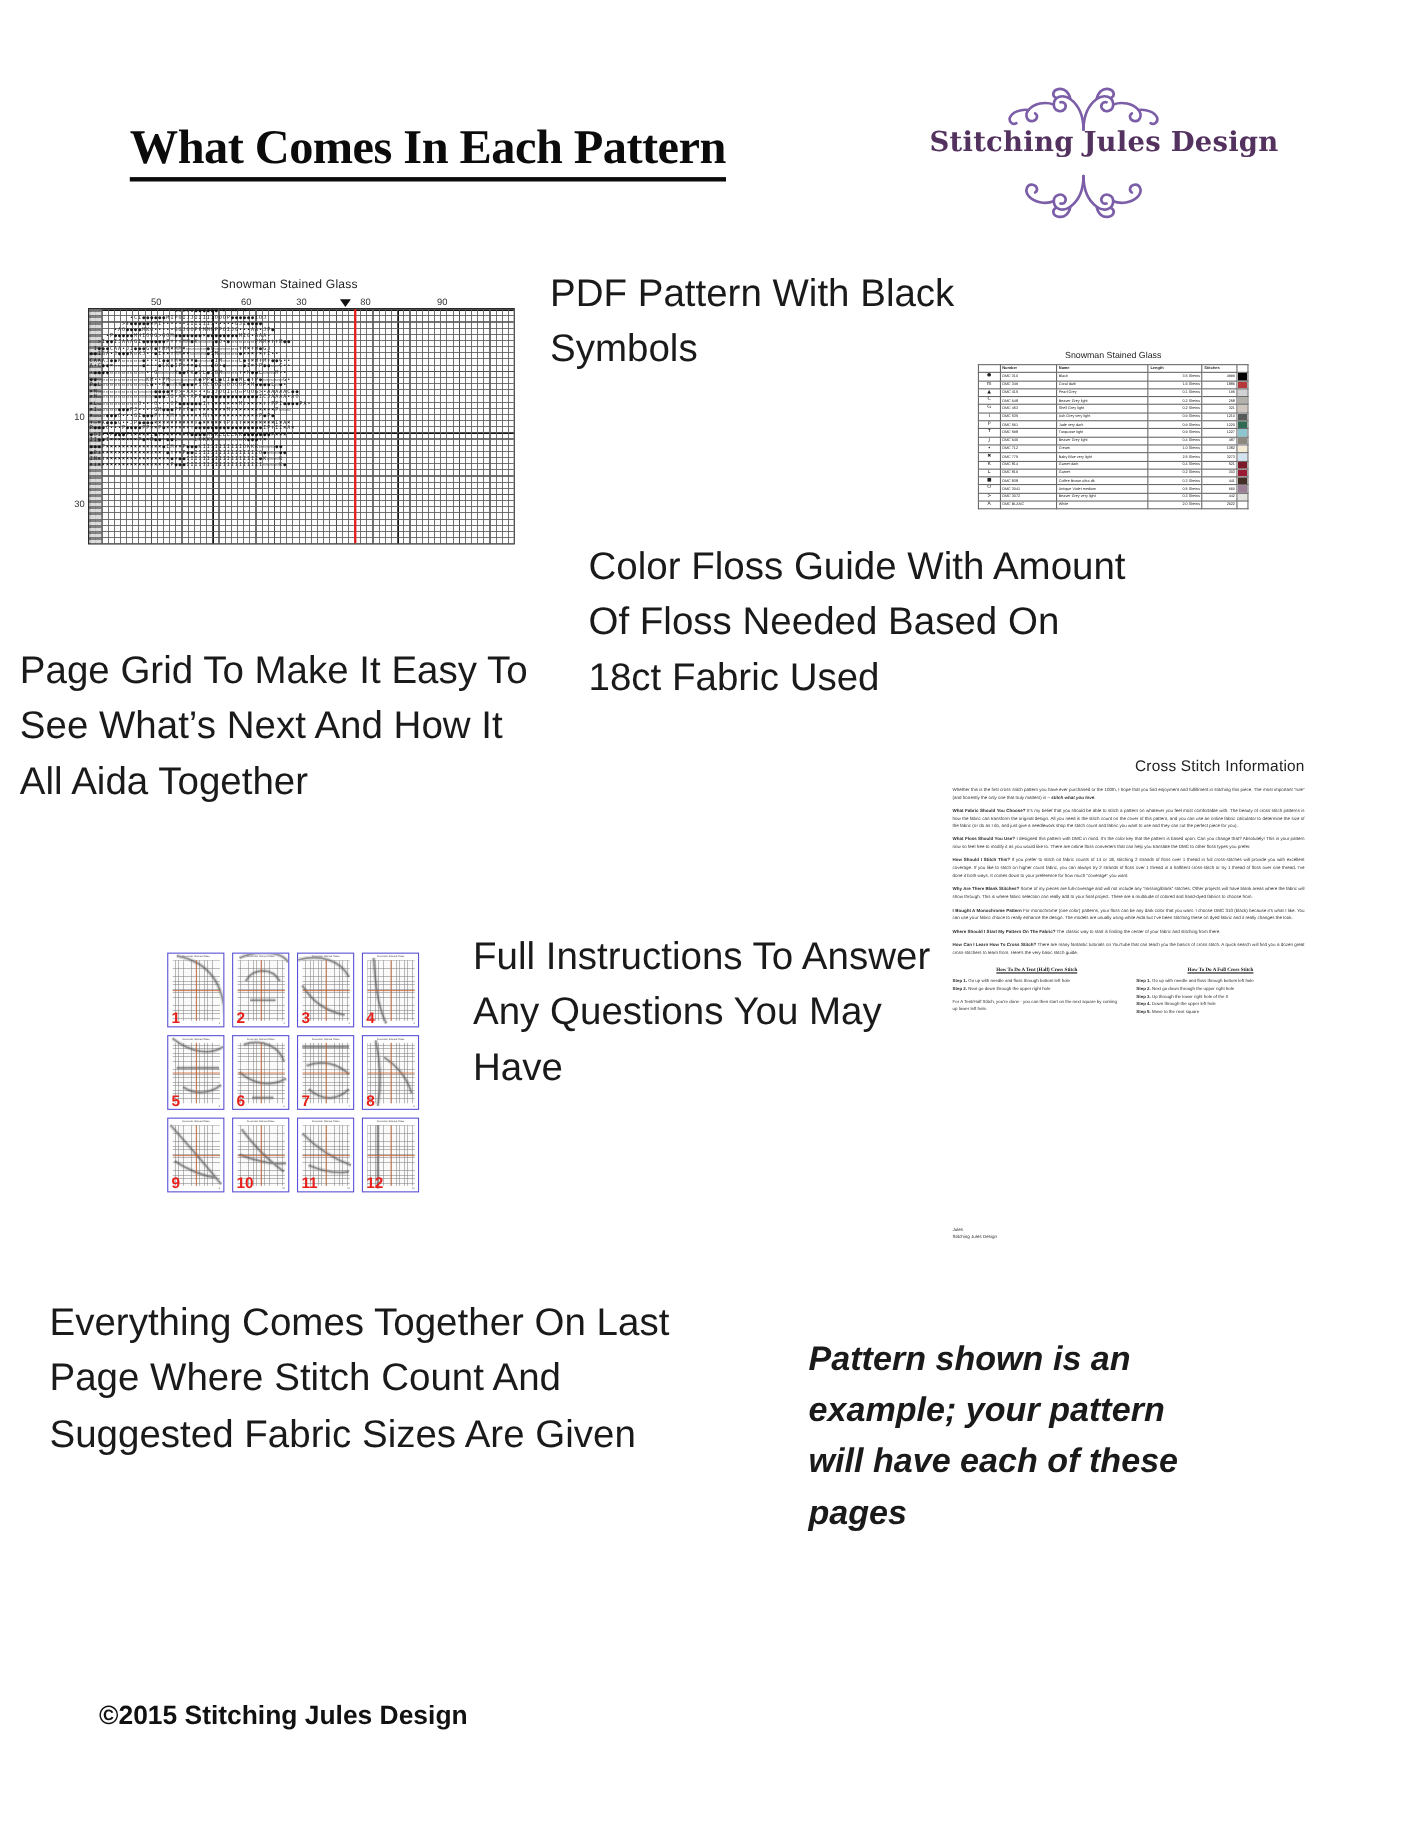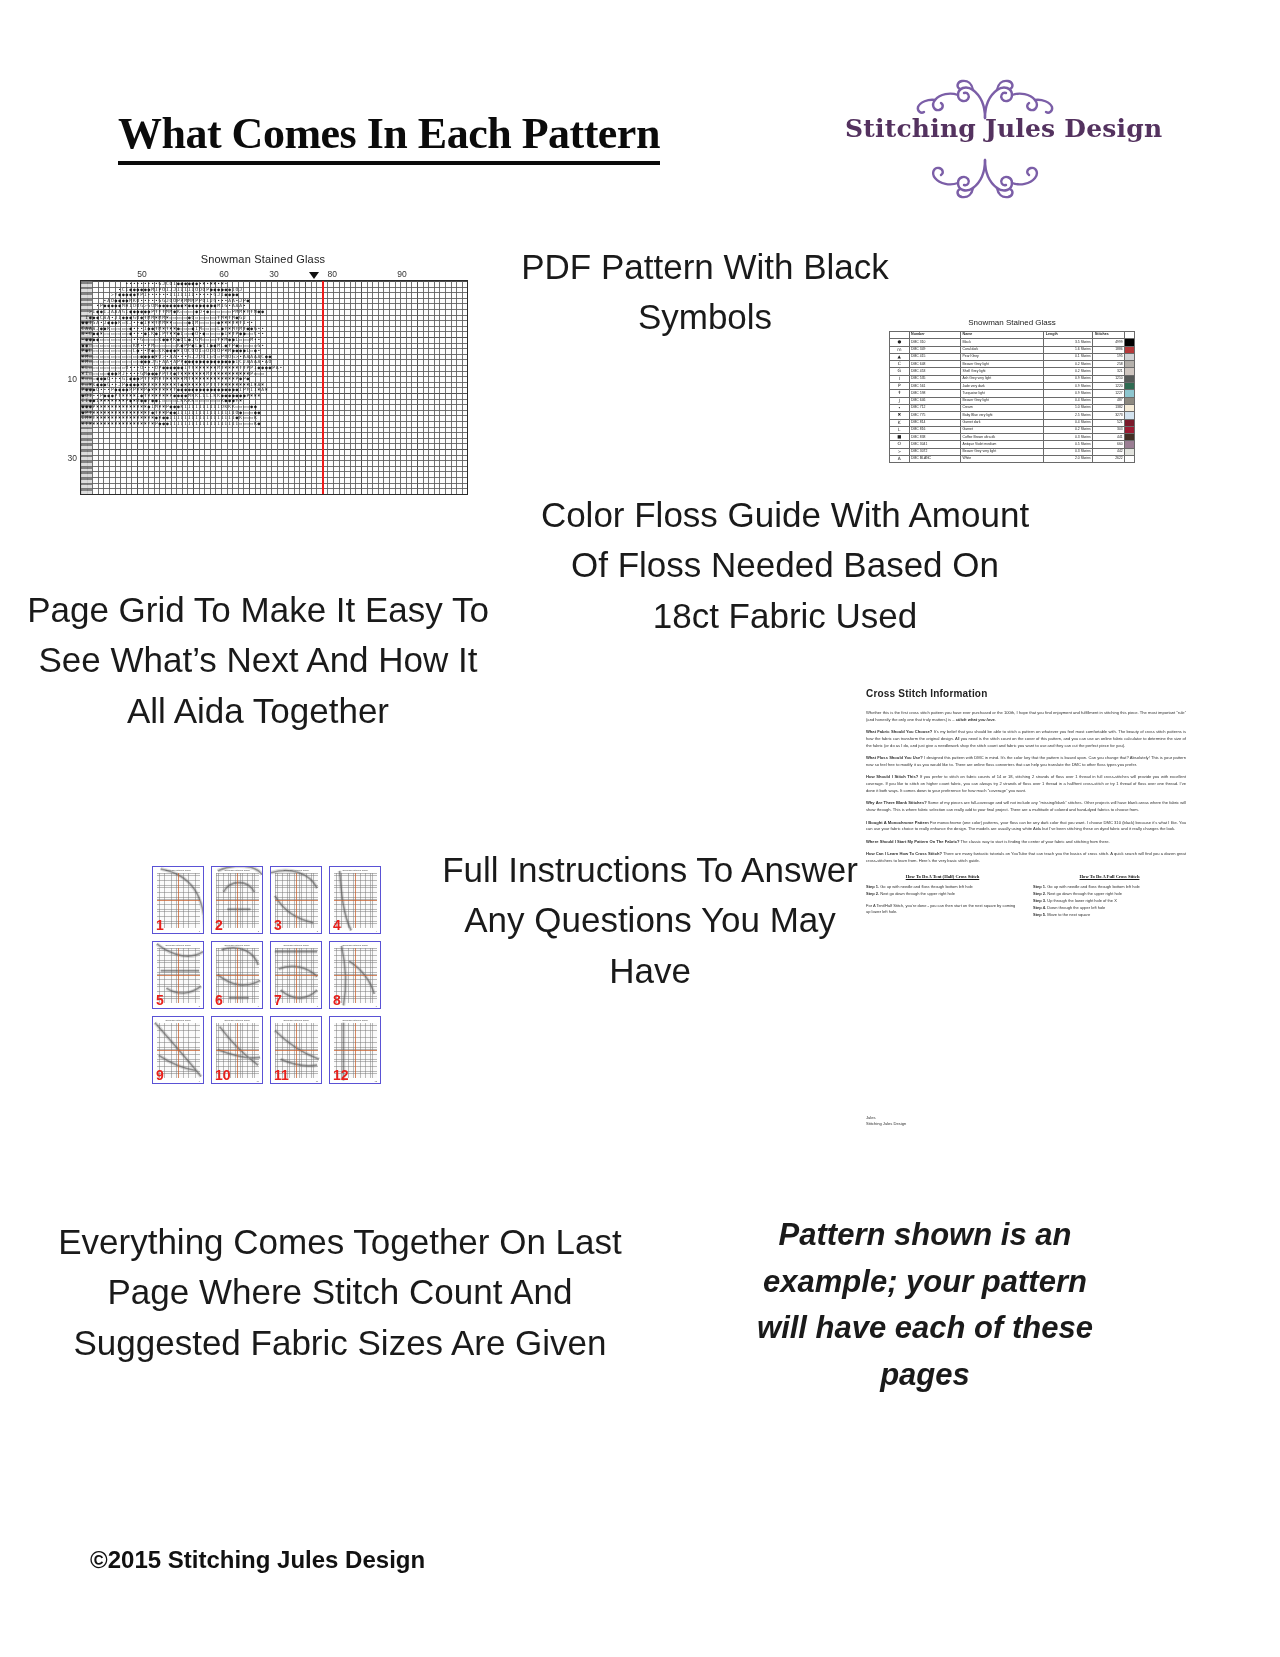--- a/index.html
+++ b/index.html
@@ -46,21 +46,21 @@
   .flourish-top{ top:16px; }
   .flourish-bottom{ top:96px; }
 
   
   .caption{
     position:absolute;
     font-family:"Liberation Sans", sans-serif;
     font-size:35px;
     line-height:1.44;
     color:#1a1a1a;
-    text-align:center;
+    text-align:left;
   }
   .caption.bold{ font-weight:bold; }
 
   
   .chart-box{ position:absolute; left:58px; top:253px; width:410px; height:250px; }
   .chart-title{
     text-align:center; font-size:11px; color:#222; font-weight:500;
     letter-spacing:0.2px; margin-bottom:4px; font-family:"Liberation Sans", sans-serif;
   }
   .chart-colnums{ position:relative; height:11px; margin-left:22px; }
@@ -154,21 +154,21 @@
     font-family:"Liberation Sans", sans-serif; line-height:1;
   }
   .thumb .t-foot{ position:absolute; bottom:1px; right:3px; font-size:2.2px; color:#555; }
 
   
   .instr{
     position:absolute; left:866px; top:688px; width:320px; height:445px;
     font-family:"Liberation Sans", sans-serif; color:#2b2b2b;
   }
   .instr h1{
-    font-size:10px; font-weight:700; text-align:left; margin:0 0 11px 0; color:#222;
+    font-size:14px; font-weight:400; text-align:right; margin:0 0 11px 0; color:#222;
     letter-spacing:.2px;
   }
   .instr p{
     font-size:4.1px; line-height:1.62; margin:0 0 6px 0; text-align:justify; color:#2e2e2e;
   }
   .instr p b{ font-weight:bold; }
   .instr p i{ font-style:italic; font-weight:bold; }
   .howto-wrap{ display:flex; gap:14px; margin-top:9px; }
   .howto{ flex:1; }
   .howto h2{
@@ -229,21 +229,21 @@
 Make It Easy To See
 What’s Next And How
 It All Aida Together</div>
 <div class="caption" style="left:535px; top:490px; width:500px;">Color Floss Guide With
 Amount Of Floss
 Needed Based On 18ct
 Fabric Used</div>
 <div class="caption" style="left:430px; top:845px; width:440px;">Full Instructions To
 Answer Any Questions
 You May Have</div>
-<div class="caption" style="left:35px; top:1178px; width:610px;margin-top:39px;">Everything Comes
+<div class="caption" style="left:45px; top:1178px; width:610px;">Everything Comes
 Together On Last Page
 Where Stitch Count And
 Suggested Fabric Sizes Are
 Given</div>
 <div class="caption bold" style="left:735px; top:1212px; width:380px; font-size:31px; line-height:1.5;font-style:italic;">Pattern shown is an
 example; your pattern
 will have each of
 these pages</div>
 
 <div class="chart-box">

